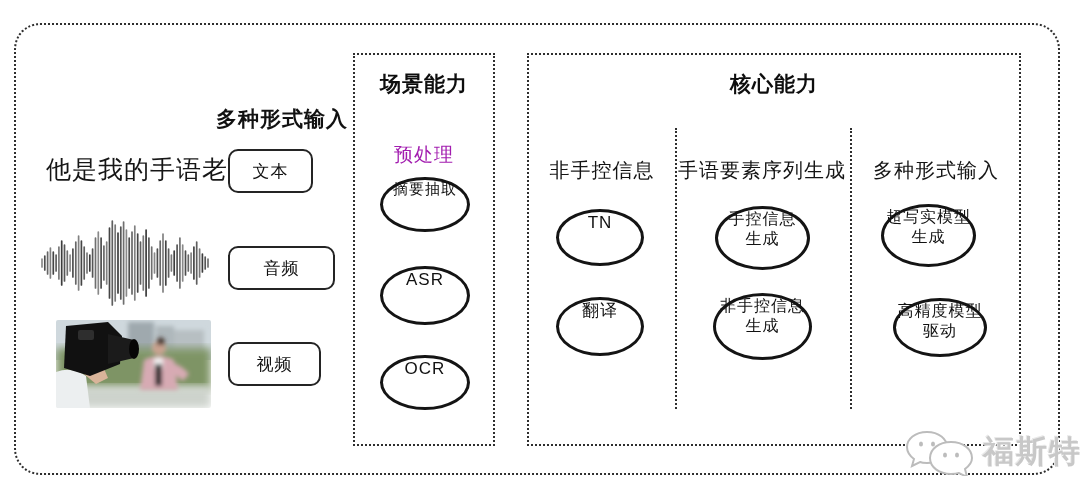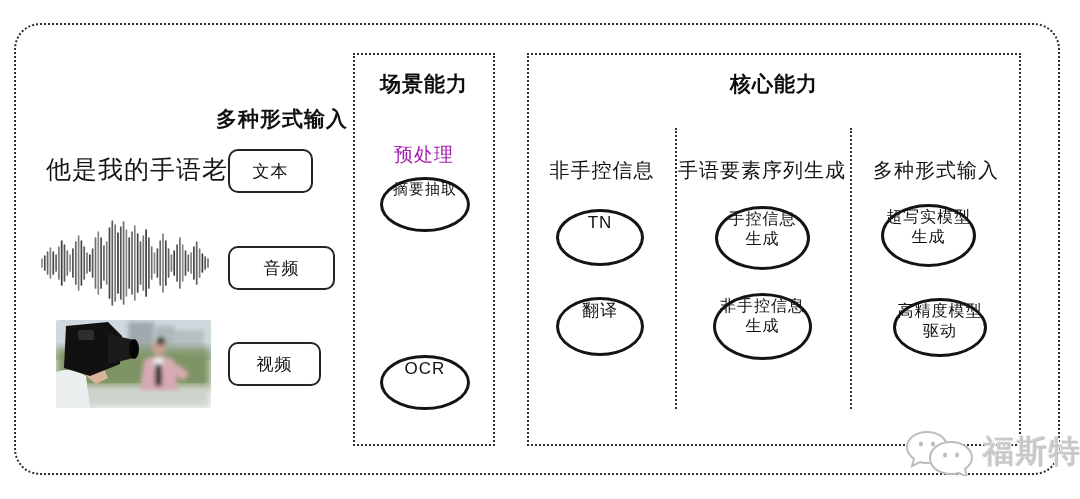--- a/index.html
+++ b/index.html
@@ -239,20 +239,23 @@
     <span>视频</span>
   </div>
 
   <div class="cap-box" style="left:353px; top:53px; width:142px; height:393px;">
     <div class="cap-title" style="margin-top:15px;">场景能力</div>
     <div class="stage-label" style="margin-top:44px;">预处理</div>
 
     <div class="ellipse single" style="left:25px; top:122px; width:90px; height:55px;">
       <span style="font-size:15px;">摘要抽取</span>
     </div>
+    <div class="ellipse single" style="left:25px; top:211px; width:90px; height:59px;">
+      <span>ASR</span>
+    </div>
     <div class="ellipse single" style="left:25px; top:300px; width:90px; height:55px;">
       <span>OCR</span>
     </div>
   </div>
 
   <div class="cap-box" style="left:527px; top:53px; width:494px; height:393px;">
     <div class="cap-title" style="margin-top:15px;">核心能力</div>
 
     <div class="v-divider" style="left:146px; top:73px; height:281px;"></div>
     <div class="v-divider" style="left:321px; top:73px; height:281px;"></div>

